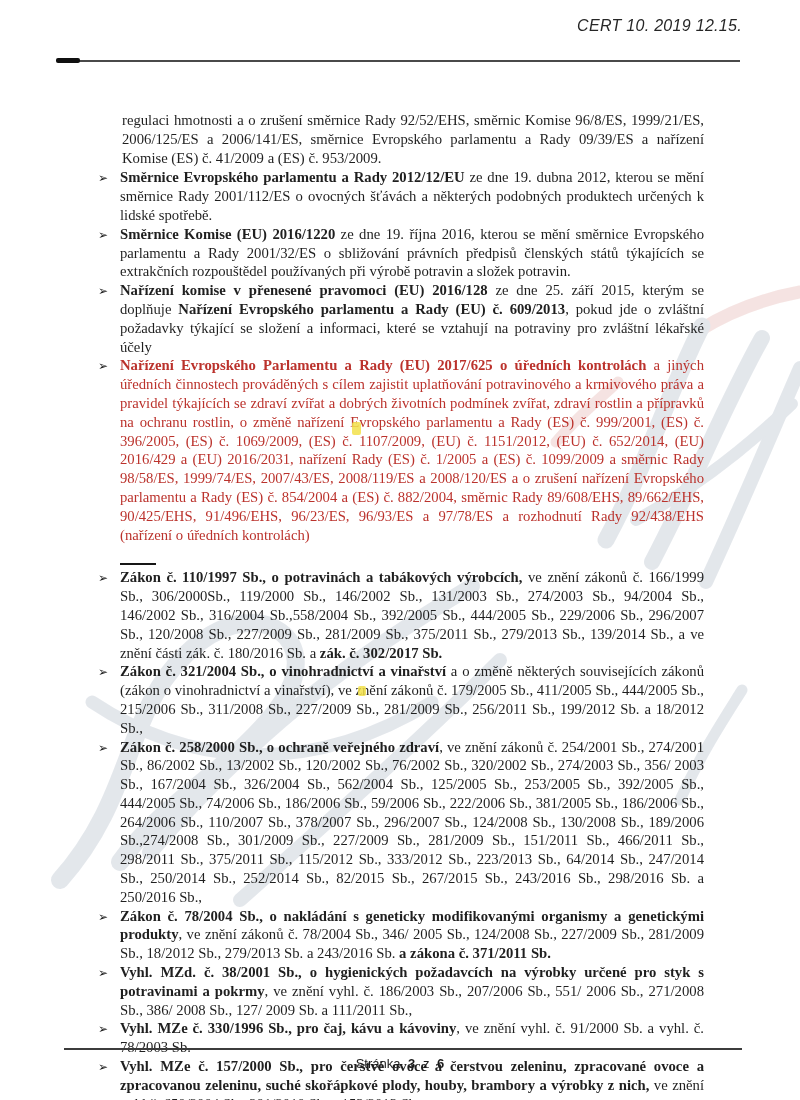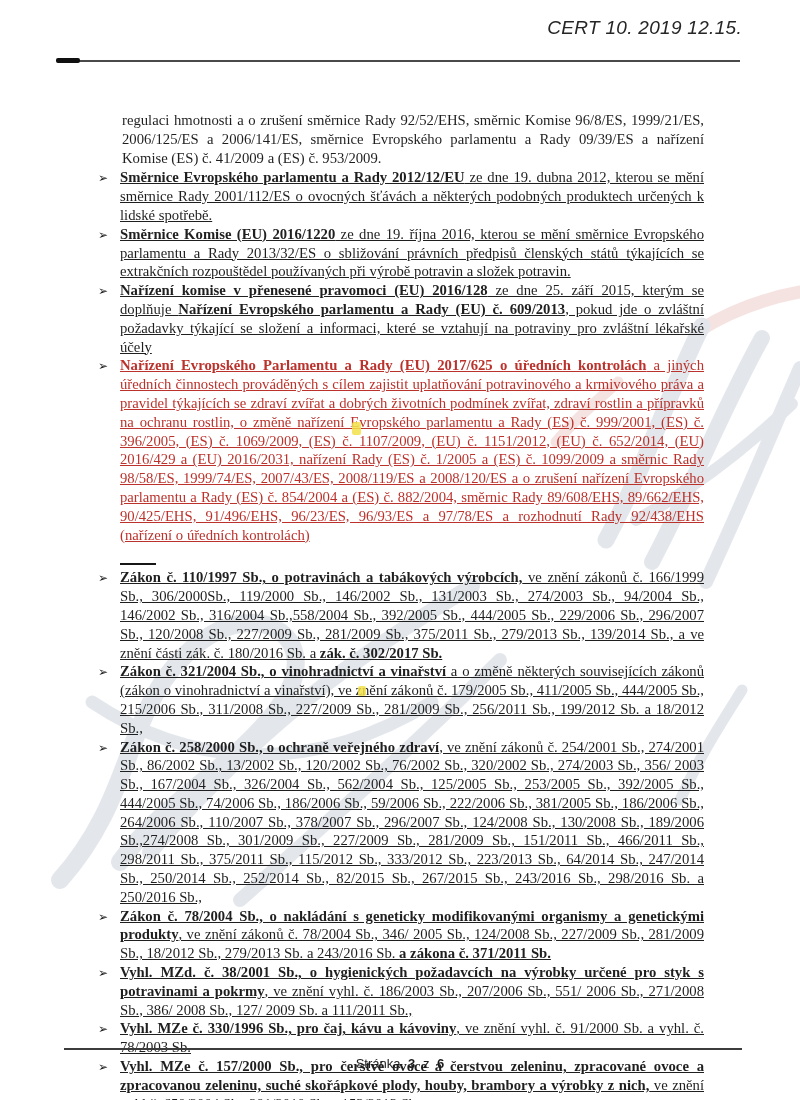--- a/index.html
+++ b/index.html
@@ -4,39 +4,39 @@
 <style>
   html,body{margin:0;padding:0;background:#9a9a9a;}
   .page{
     position:relative;width:800px;height:1100px;background:#ffffff;
     overflow:hidden;font-family:"Liberation Serif", serif;color:#1f1f1f;
   }
   .watermark{position:absolute;left:0;top:0;pointer-events:none;}
   .header-text{
     position:absolute;top:17px;right:58px;
     font-family:"Liberation Sans", sans-serif;font-style:italic;
-    font-size:19px;color:#262626;letter-spacing:.3px;
+    font-size:16px;color:#262626;letter-spacing:.3px;
   }
   .top-rule{position:absolute;left:70px;right:60px;top:60px;height:2px;background:#4a4a4a;}
   .top-rule::before{content:"";position:absolute;left:-14px;top:-2px;width:24px;height:5px;background:#101010;border-radius:2px;}
   main{
     position:absolute;left:0;right:0;top:71px;
     padding:0 96px 0 122px;
     font-size:14.7px;line-height:18.8px;
     text-align:justify;
     margin-top:40px;
   }
   .intro{margin:0 0 1px 0;}
   ul.reg-list{list-style:none;margin:0;padding:0;}
   ul.reg-list li{display:flex;align-items:flex-start;}
   .marker{
     flex:none;width:22px;margin-left:-24px;font-size:12px;line-height:18.8px;
     color:#1a1a1a;transform:translateY(.5px);
   }
-  .text{flex:1;text-align:justify;text-decoration:underline;}
+  .text{flex:1;text-align:justify;}
   .b{font-weight:bold;}
   li.gap-before{margin-top:24px;}
   li.with-overline{position:relative;}
   li.with-overline::before{
     content:"";position:absolute;left:-2px;top:-5px;width:36px;height:2px;background:#161616;
   }
   .speck{position:absolute;background:#f2e14a;opacity:.85;border-radius:2px;}
   .speck1{left:352px;top:422px;width:9px;height:13px;}
   .speck2{left:358px;top:686px;width:8px;height:10px;}
   .footer-rule{position:absolute;left:64px;right:58px;top:1048px;height:2px;background:#3c3c3c;}
@@ -72,21 +72,21 @@
 
   <main>
     <p class="intro">regulaci hmotnosti a o zrušení směrnice Rady 92/52/EHS, směrnic Komise 96/8/ES, 1999/21/ES, 2006/125/ES a 2006/141/ES, směrnice Evropského parlamentu a Rady 09/39/ES a nařízení Komise (ES) č. 41/2009 a (ES) č. 953/2009.</p>
     <ul class="reg-list">
         <li>
           <span class="marker">➢</span>
           <div class="text"><span class="b">Směrnice Evropského parlamentu a Rady 2012/12/EU</span><span> ze dne 19. dubna 2012, kterou se mění směrnice Rady 2001/112/ES o ovocných šťávách a některých podobných produktech určených k lidské spotřebě.</span></div>
         </li>
         <li>
           <span class="marker">➢</span>
-          <div class="text"><span class="b">Směrnice Komise (EU) 2016/1220</span><span> ze dne 19. října 2016, kterou se mění směrnice Evropského parlamentu a Rady 2013/32/ES o sbližování právních předpisů členských států týkajících se extrakčních rozpouštědel používaných při výrobě potravin a složek potravin.</span></div>
+          <div class="text"><span class="b">Směrnice Komise (EU) 2016/1220</span><span> ze dne 19. října 2016, kterou se mění směrnice Evropského parlamentu a Rady 2001/32/ES o sbližování právních předpisů členských států týkajících se extrakčních rozpouštědel používaných při výrobě potravin a složek potravin.</span></div>
         </li>
         <li>
           <span class="marker">➢</span>
           <div class="text"><span class="b">Nařízení komise v přenesené pravomoci (EU) 2016/128</span><span> ze dne 25. září 2015, kterým se doplňuje </span><span class="b">Nařízení Evropského parlamentu a Rady (EU) č. 609/2013</span><span>, pokud jde o zvláštní požadavky týkající se složení a informaci, které se vztahují na potraviny pro zvláštní lékařské účely</span></div>
         </li>
         <li style="color: rgb(187, 50, 44);">
           <span class="marker">➢</span>
           <div class="text"><span class="b">Nařízení Evropského Parlamentu a Rady (EU) 2017/625 o úředních kontrolách</span><span> a jiných úředních činnostech prováděných s cílem zajistit uplatňování potravinového a krmivového práva a pravidel týkajících se zdraví zvířat a dobrých životních podmínek zvířat, zdraví rostlin a přípravků na ochranu rostlin, o změně nařízení Evropského parlamentu a Rady (ES) č. 999/2001, (ES) č. 396/2005, (ES) č. 1069/2009, (ES) č. 1107/2009, (EU) č. 1151/2012, (EU) č. 652/2014, (EU) 2016/429 a (EU) 2016/2031, nařízení Rady (ES) č. 1/2005 a (ES) č. 1099/2009 a směrnic Rady 98/58/ES, 1999/74/ES, 2007/43/ES, 2008/119/ES a 2008/120/ES a o zrušení nařízení Evropského parlamentu a Rady (ES) č. 854/2004 a (ES) č. 882/2004, směrnic Rady 89/608/EHS, 89/662/EHS, 90/425/EHS, 91/496/EHS, 96/23/ES, 96/93/ES a 97/78/ES a rozhodnutí Rady 92/438/EHS (nařízení o úředních kontrolách)</span></div>
         </li>
         <li class="gap-before with-overline">

